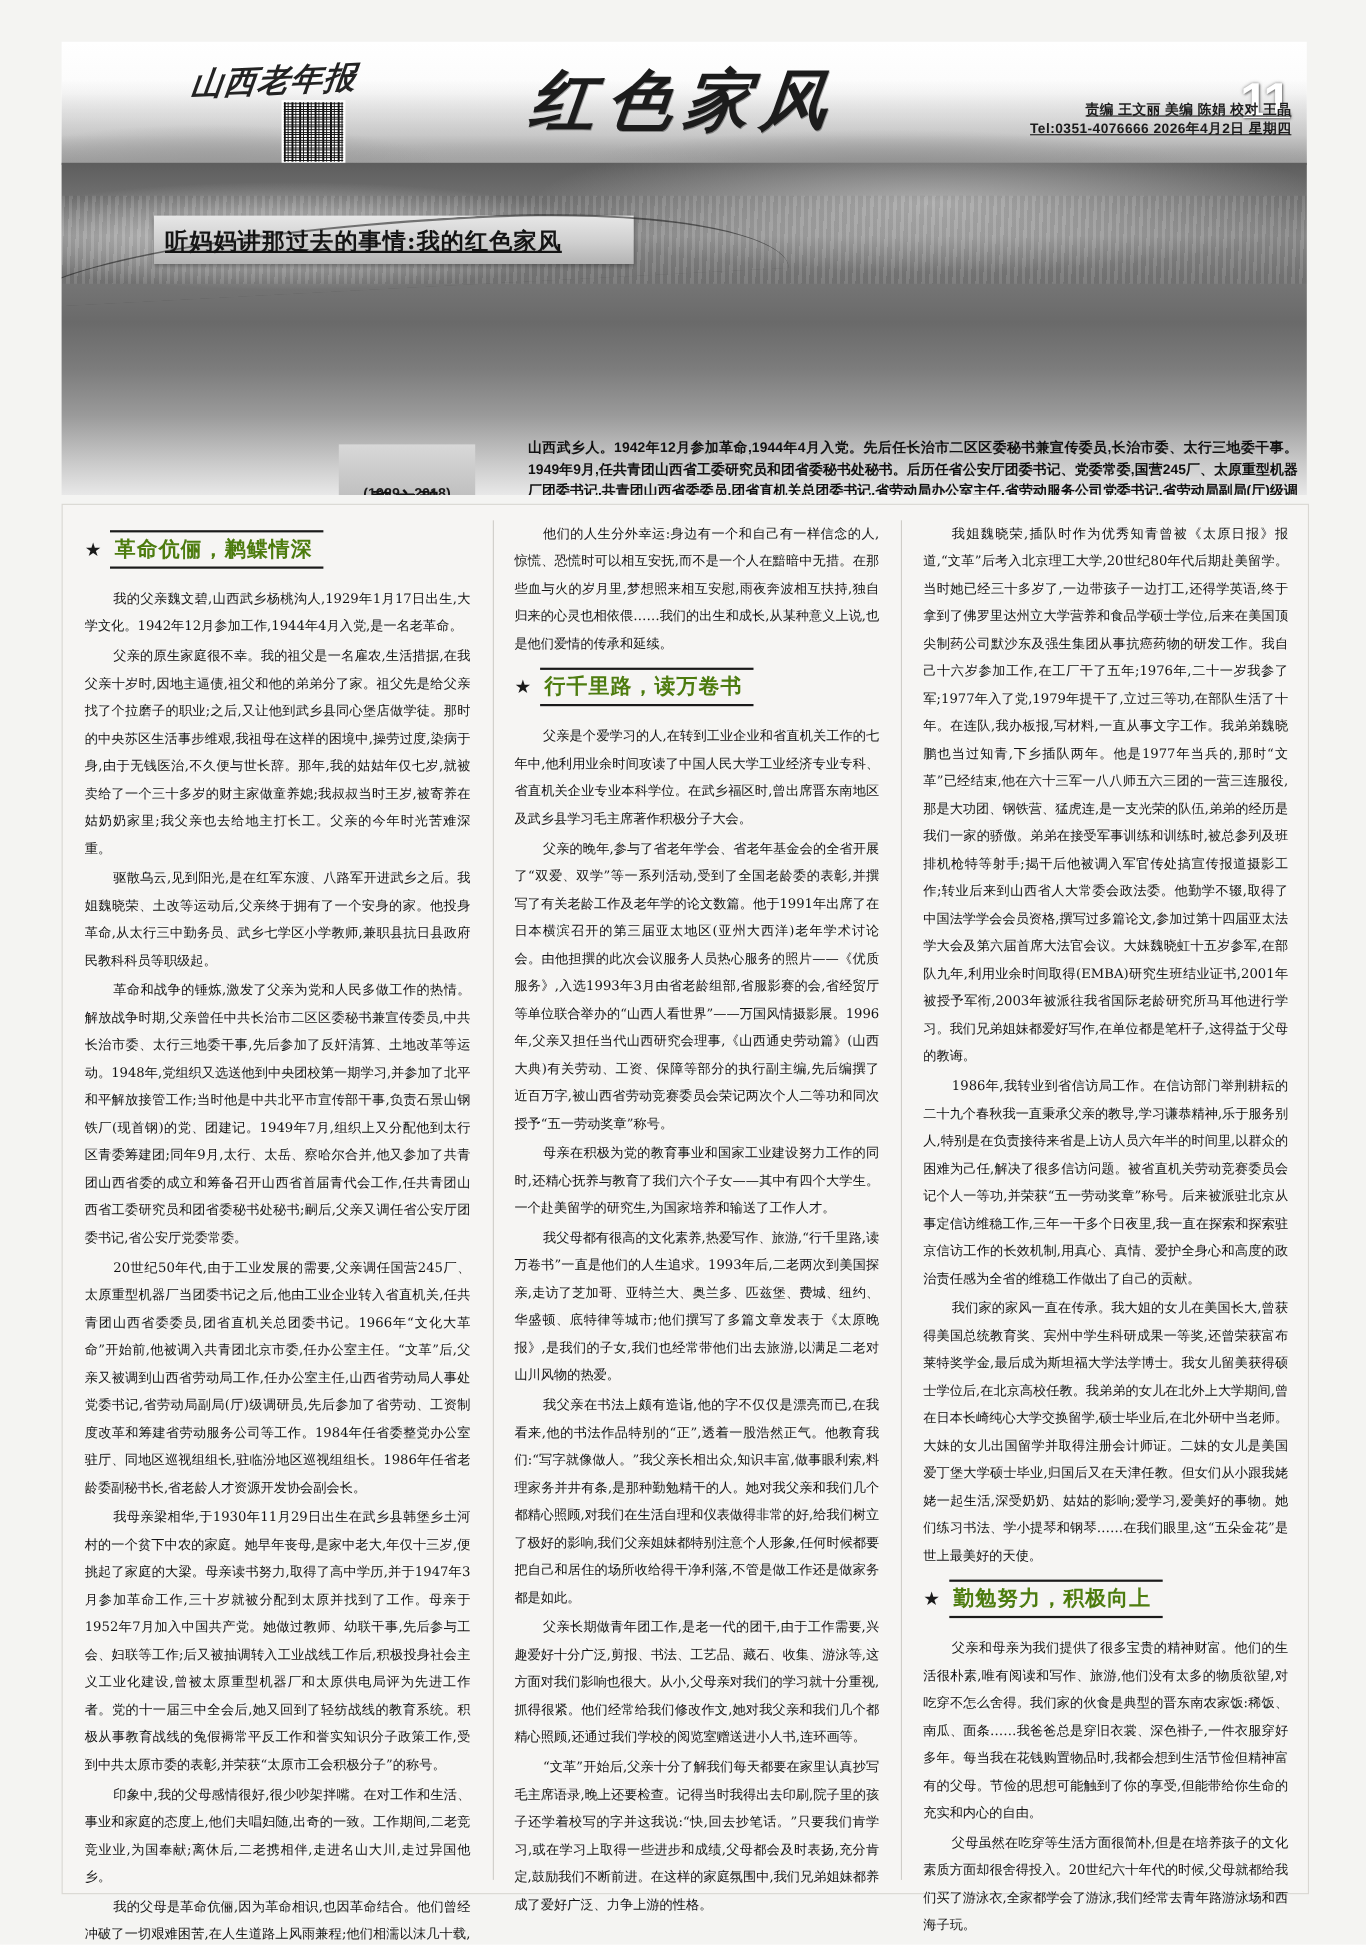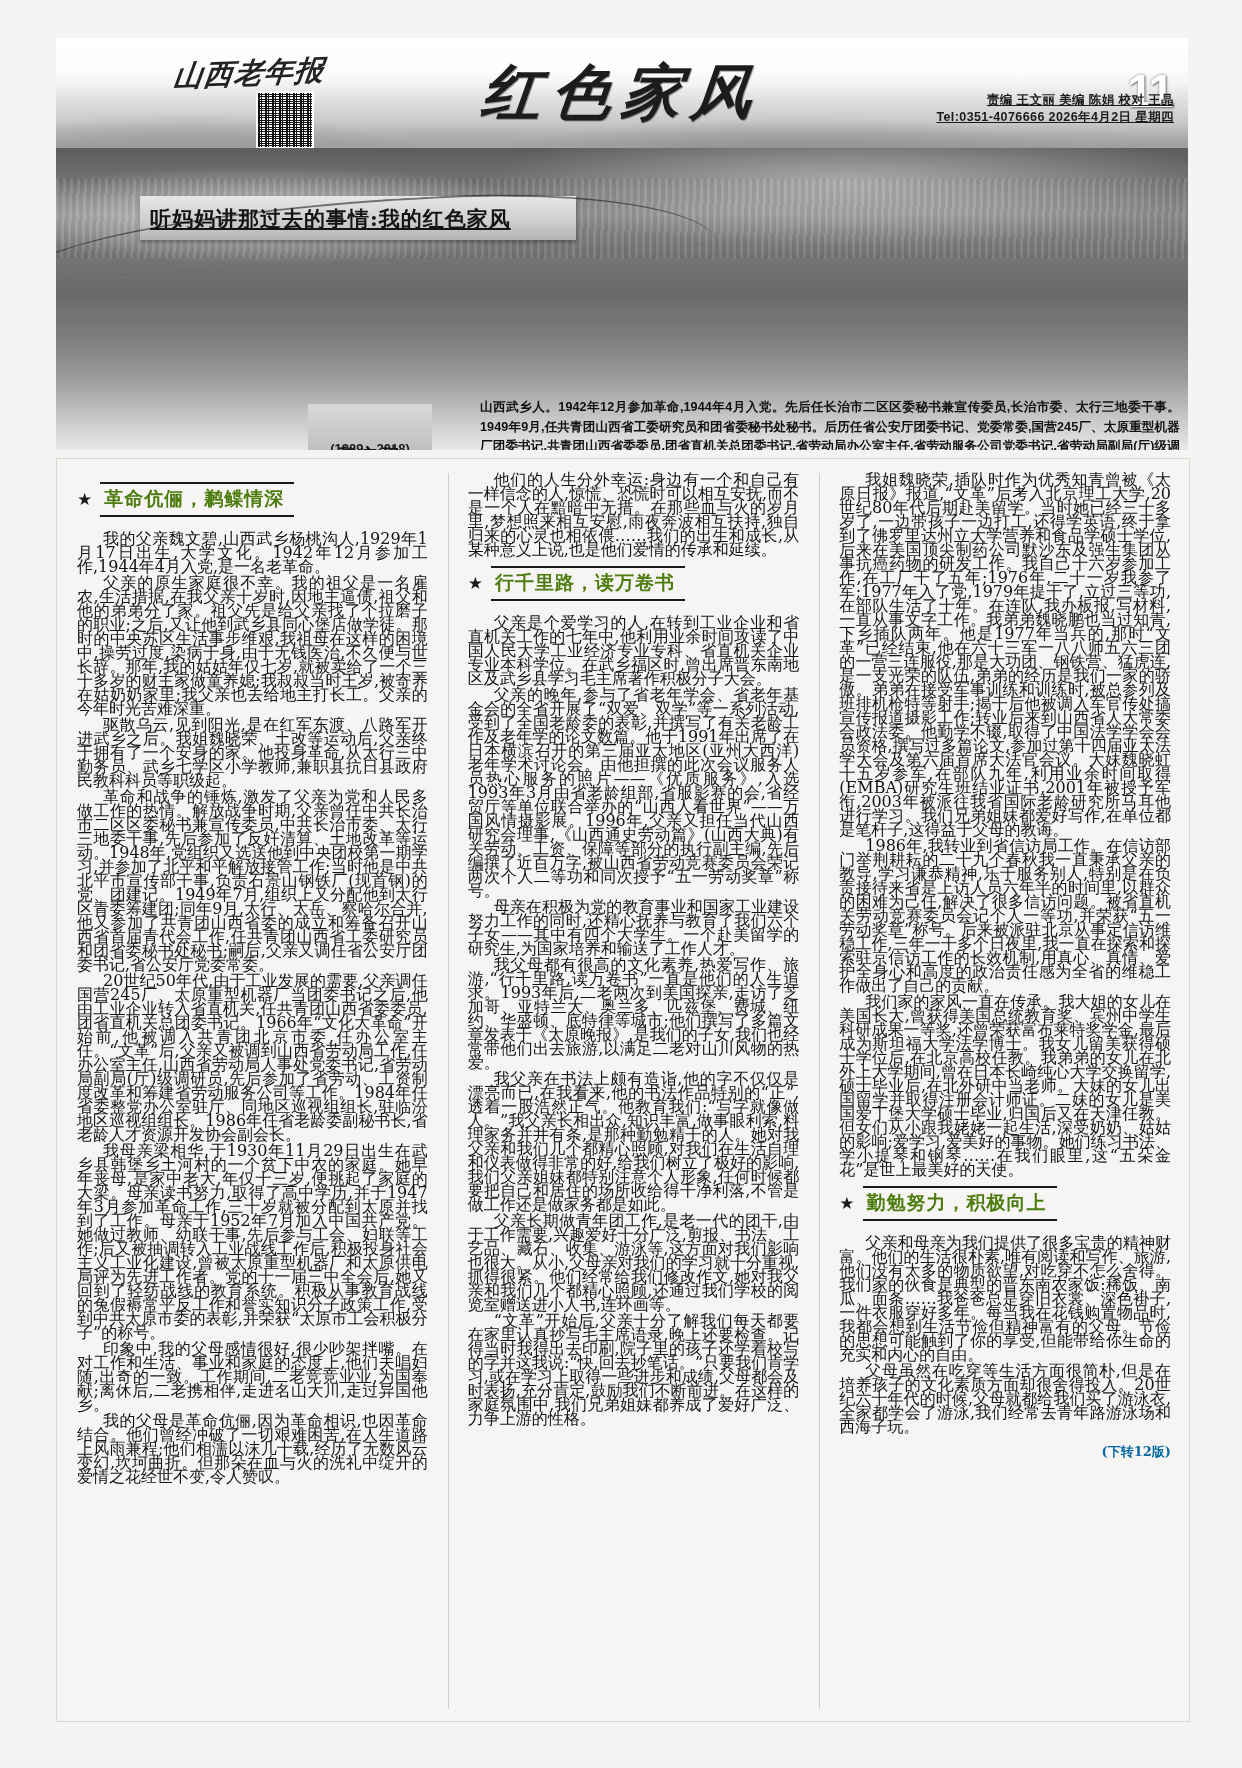--- a/index.html
+++ b/index.html
@@ -143,21 +143,21 @@
   }
   .sechead .stargl{font-size:17px;color:#1a1a1a;line-height:17px;}
   .sechead .shtext{
     font-size:19px;font-weight:700;color:#4d7c0f;letter-spacing:1px;
     font-family:"DejaVu Serif",serif;
     border-top:2px solid #1a1a1a;border-bottom:2px solid #1a1a1a;
     padding:2px 10px 3px 4px;
   }
   p.par{
     margin:0 0 2px 0;
-    font-size:16px;line-height:14px;color:#131313;
+    font-size:12px;line-height:25px;color:#131313;
     text-align:justify;text-indent:26px;
     font-family:"DejaVu Serif",serif;
     letter-spacing:0px;
   }
   .jump{
     margin-top:8px;text-align:right;
     font-size:13px;line-height:20px;color:#0369a1;font-weight:700;
     font-family:"DejaVu Serif",serif;
   }
 </style>

